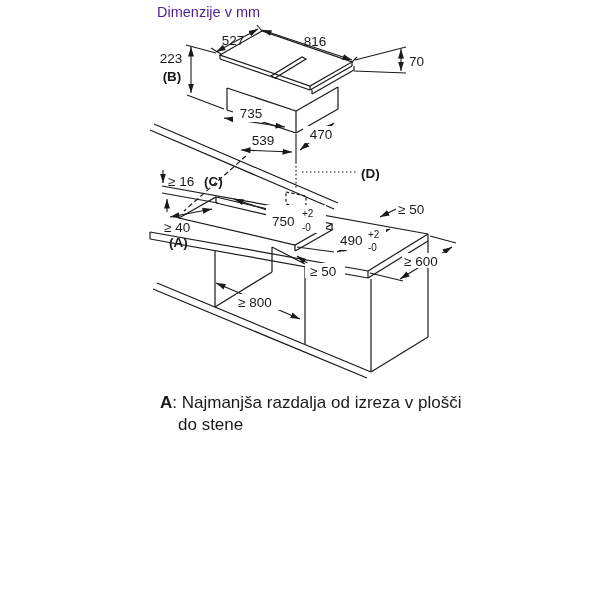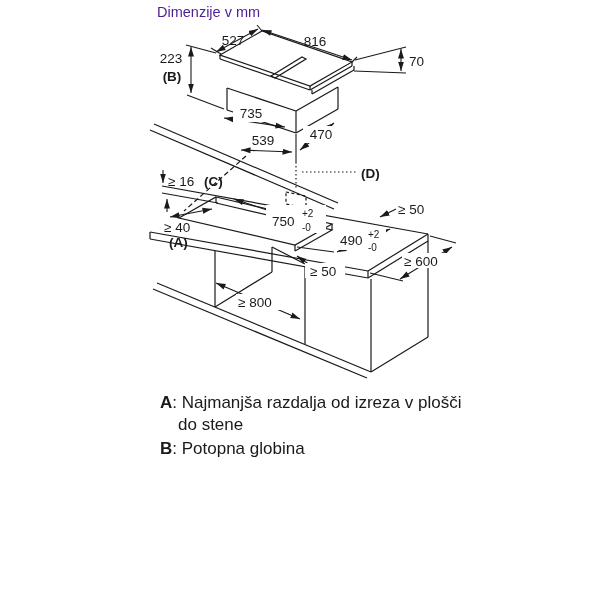--- a/index.html
+++ b/index.html
@@ -184,16 +184,15 @@
       <text x="398" y="214">≥ 50</text>
       <text x="310" y="276">≥ 50</text>
       <text x="404" y="266">≥ 600</text>
       <text x="238" y="307">≥ 800</text>
       <text x="361" y="178" class="key">(D)</text>
     </g>
   </svg>
 
   <div class="legend">
       <div class="legend-item"><b>A</b>: Najmanjša razdalja od izreza v plošči do stene</div>
-      <div class="legend-item"><b>B</b>: Potopna globina</div>
     </div>
 
 </div>
 
 </body></html>

